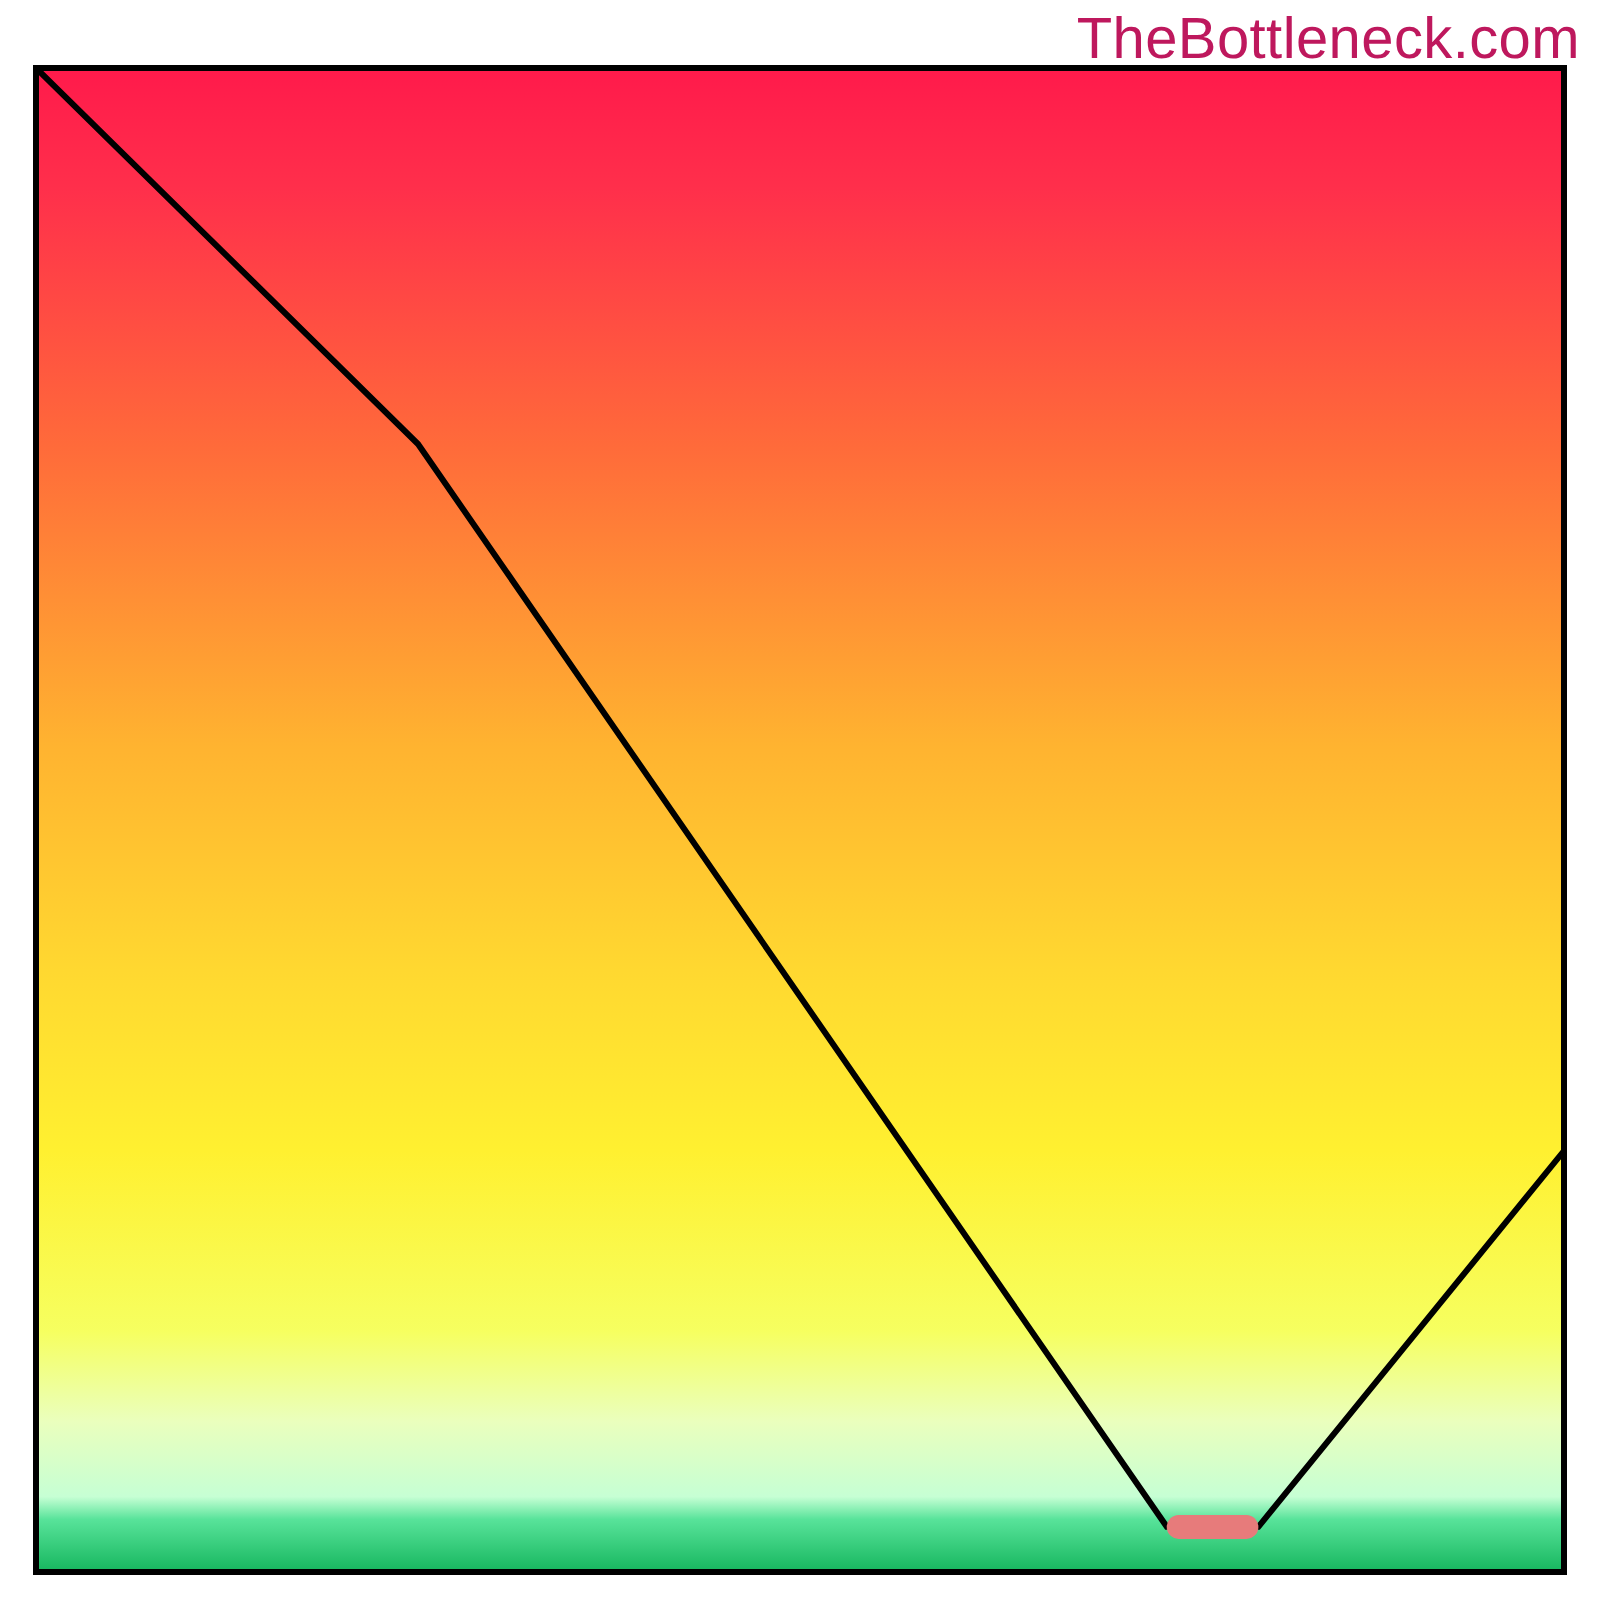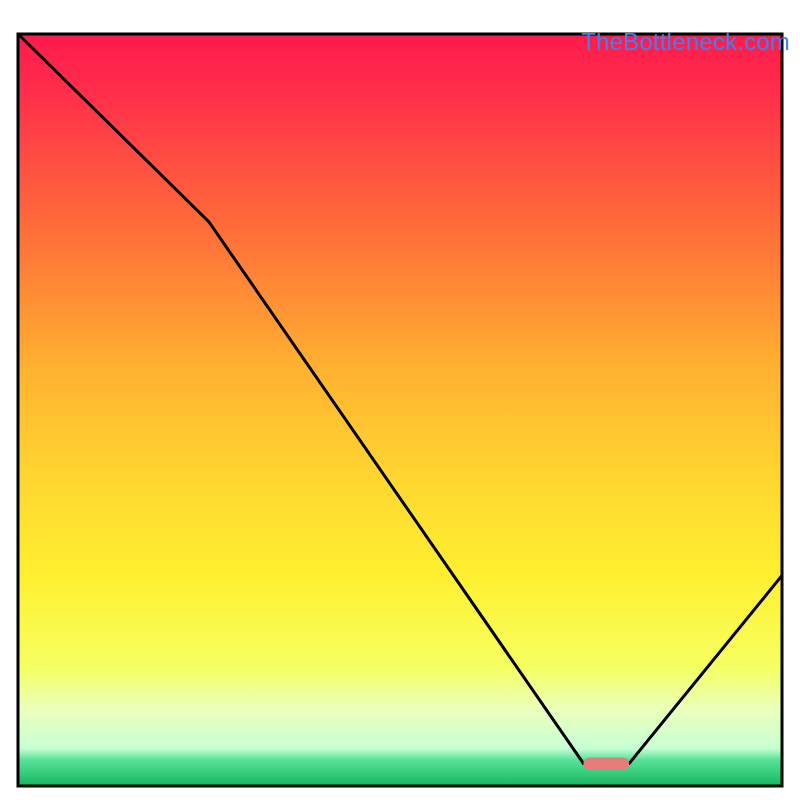--- a/index.html
+++ b/index.html
@@ -13,25 +13,24 @@
   }
   .frame {
     position: relative;
     width: 800px;
     height: 800px;
   }
   .attribution {
     position: absolute;
     top: 4px;
     right: 10px;
-    color: #3b82f6;
-    font-size: 24px;
+    color: #be185d;
+    font-size: 29px;
     font-weight: 400;
     letter-spacing: 0.2px;
-    margin-top: 24px;
   }
   svg {
     display: block;
   }
 </style>
 </head>
 <body>
 
 <div class="frame">
   <div class="attribution">TheBottleneck.com</div>

